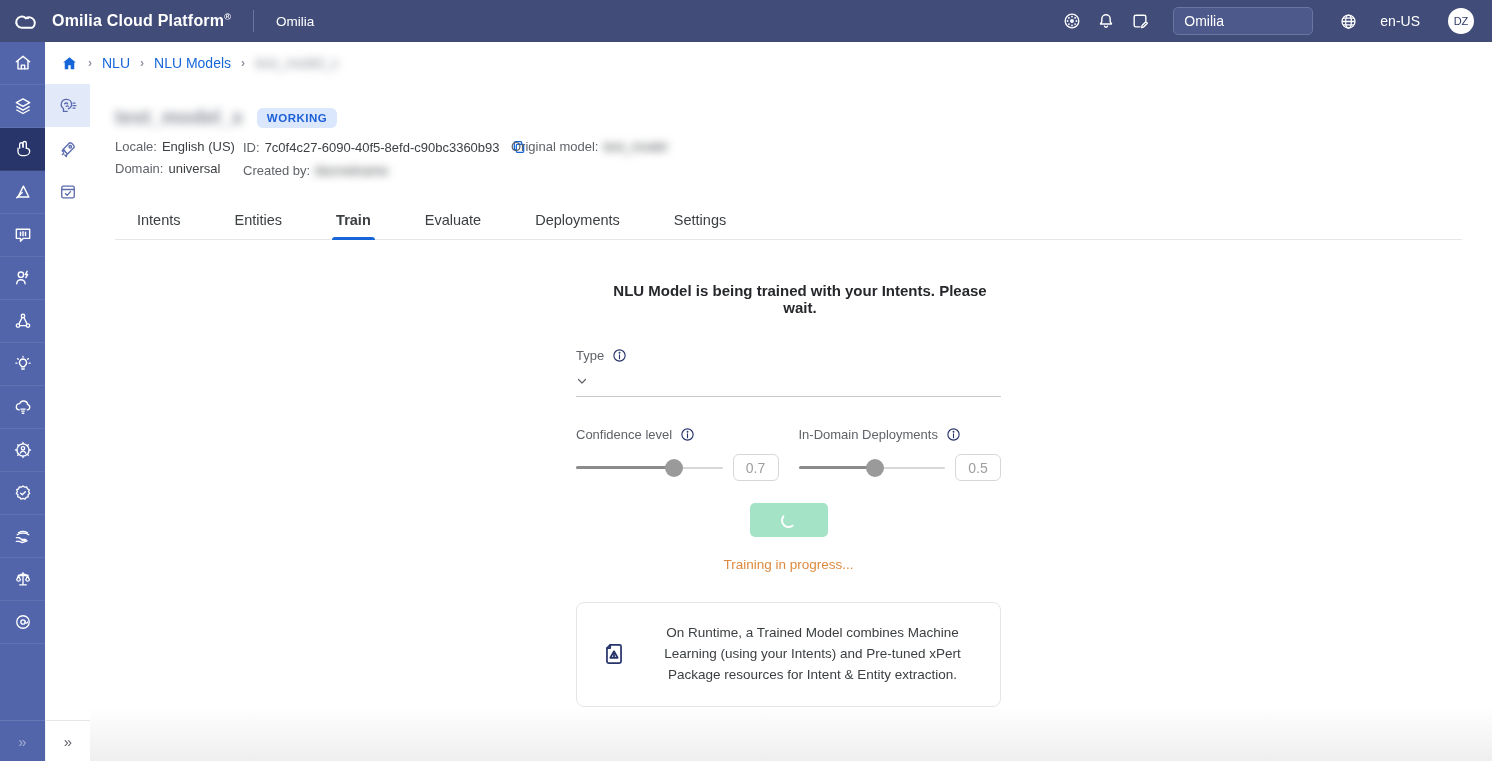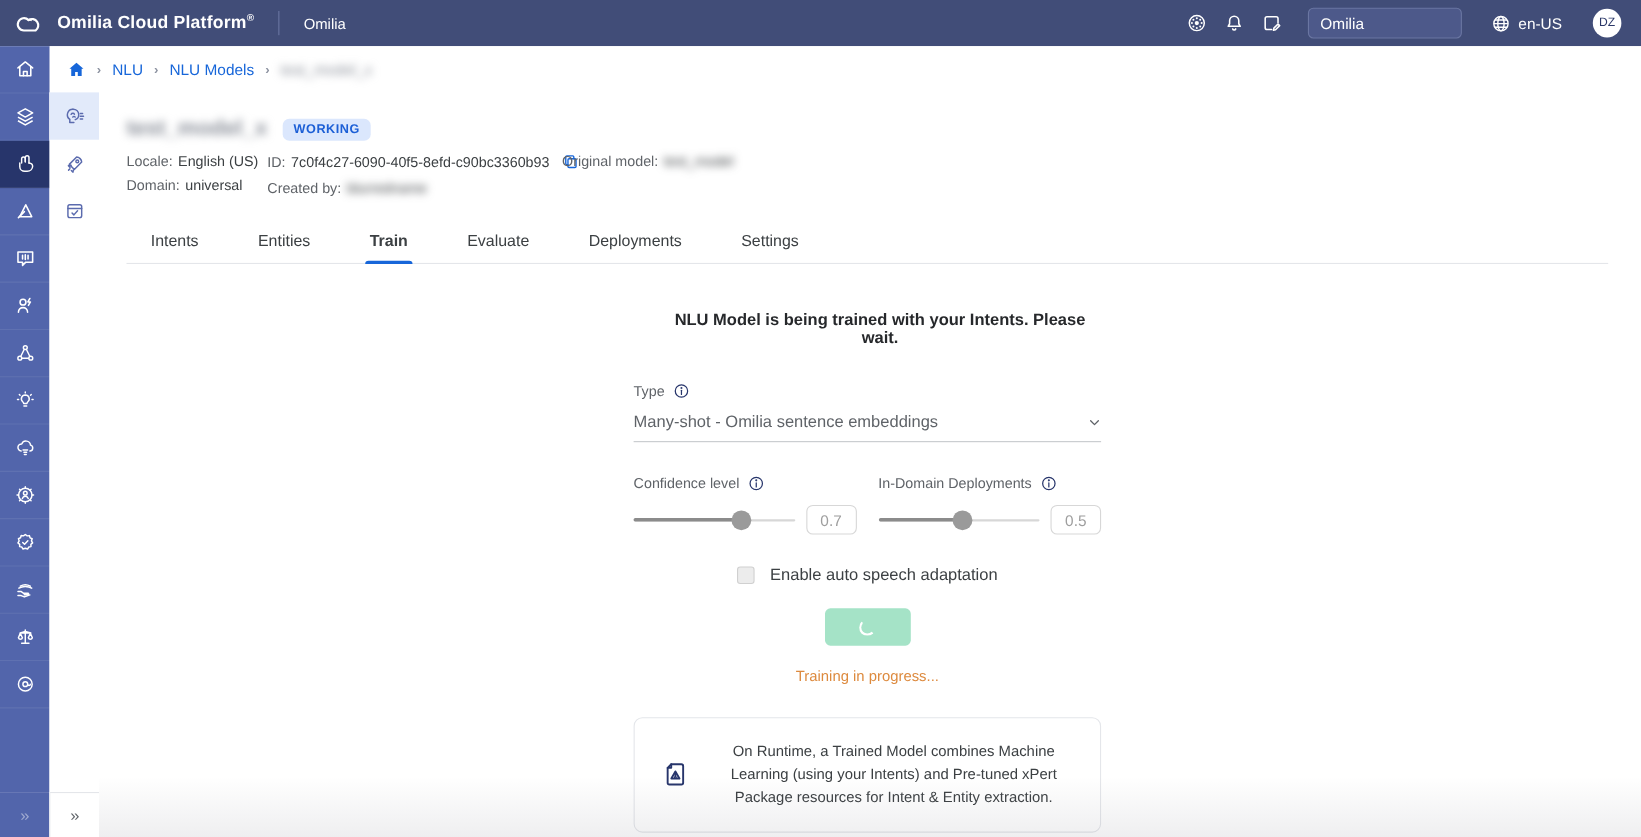--- a/index.html
+++ b/index.html
@@ -14,21 +14,21 @@
   .brand-title sup { font-size:9px; }
   .nav-divider { width:1px; height:22px; background:#6a76a2; margin:0 22px; }
   .nav-section { font-size:13.5px; }
   .nav-spacer { flex:1; }
   .nav-icon-btn { width:34px; height:34px; display:flex; align-items:center; justify-content:center;
     cursor:pointer; color:#fff; }
   .nav-icon-btn svg { width:20px; height:20px; }
   .tenant-select { width:140px; height:28px; background:#4d598a; border:1px solid #6a76a2;
     border-radius:5px; display:flex; align-items:center; justify-content:space-between;
     padding:0 10px; margin:0 26px 0 16px; font-size:14px; font-weight:normal; cursor:pointer; }
-  .locale-chip { display:flex; align-items:center; gap:6px; font-size:14px; margin-right:28px; cursor:pointer; }
+  .locale-chip { display:flex; align-items:center; gap:22px; font-size:14px; margin-right:28px; cursor:pointer; }
   .locale-chip svg { width:19px; height:19px; }
   .avatar { width:26px; height:26px; border-radius:50%; background:#fff; color:#2b3868;
     font-size:11px; font-weight:normal; display:flex; align-items:center; justify-content:center; cursor:pointer; }
 
   
   .shell { display:flex; height:719px; }
 
   
   .sidebar { width:45px; background:#5265ab; display:flex; flex-direction:column; position:relative; }
   .sb-item { height:43px; display:flex; align-items:center; justify-content:center; color:#fff;
@@ -412,21 +412,20 @@
           <div class="type-field">
             <div class="field-label">
               <span>Type</span>
               <svg class="info-ic" viewBox="0 0 24 24" fill="none" stroke="currentColor" stroke-width="1.8">
                   <circle cx="12" cy="12" r="9"></circle>
                   <path d="M12 11v6" stroke-linecap="round"></path>
                   <circle cx="12" cy="7.5" r="0.6" fill="currentColor"></circle>
                 </svg>
             </div>
             <div class="type-select">
-              <span class="type-value">Many-shot - Omilia sentence embeddings</span>
               <svg class="chev" viewBox="0 0 24 24" fill="none" stroke="currentColor" stroke-width="2.4" stroke-linecap="round" stroke-linejoin="round">
                   <path d="m5 9 7 7 7-7"></path>
                 </svg>
             </div>
           </div>
 
           <div class="sliders">
             <div class="slider-col">
               <div class="field-label">
                 <span>Confidence level</span>
@@ -458,24 +457,20 @@
                 <div class="slider" style="--pct: 52%;">
                   <div class="track"></div>
                     <div class="fill"></div>
                   <div class="thumb"></div>
                 </div>
                 <input class="val-box" readonly="" value="0.5" style="">
               </div>
             </div>
           </div>
 
-          <div class="check-row">
-            <div class="checkbox"></div>
-            <span class="check-label">Enable auto speech adaptation</span>
-          </div>
 
           <div class="btn-row">
             <button class="train-btn">
               <span class="spinner"></span>
             </button>
           </div>
 
           <div class="progress-text">Training in progress...</div>
 
           <div class="info-card">

